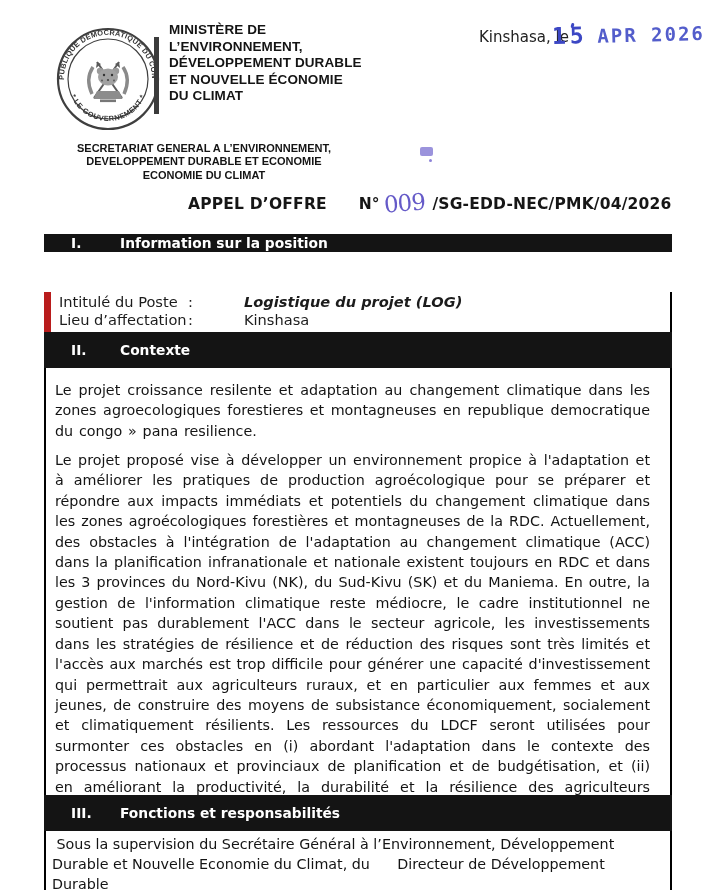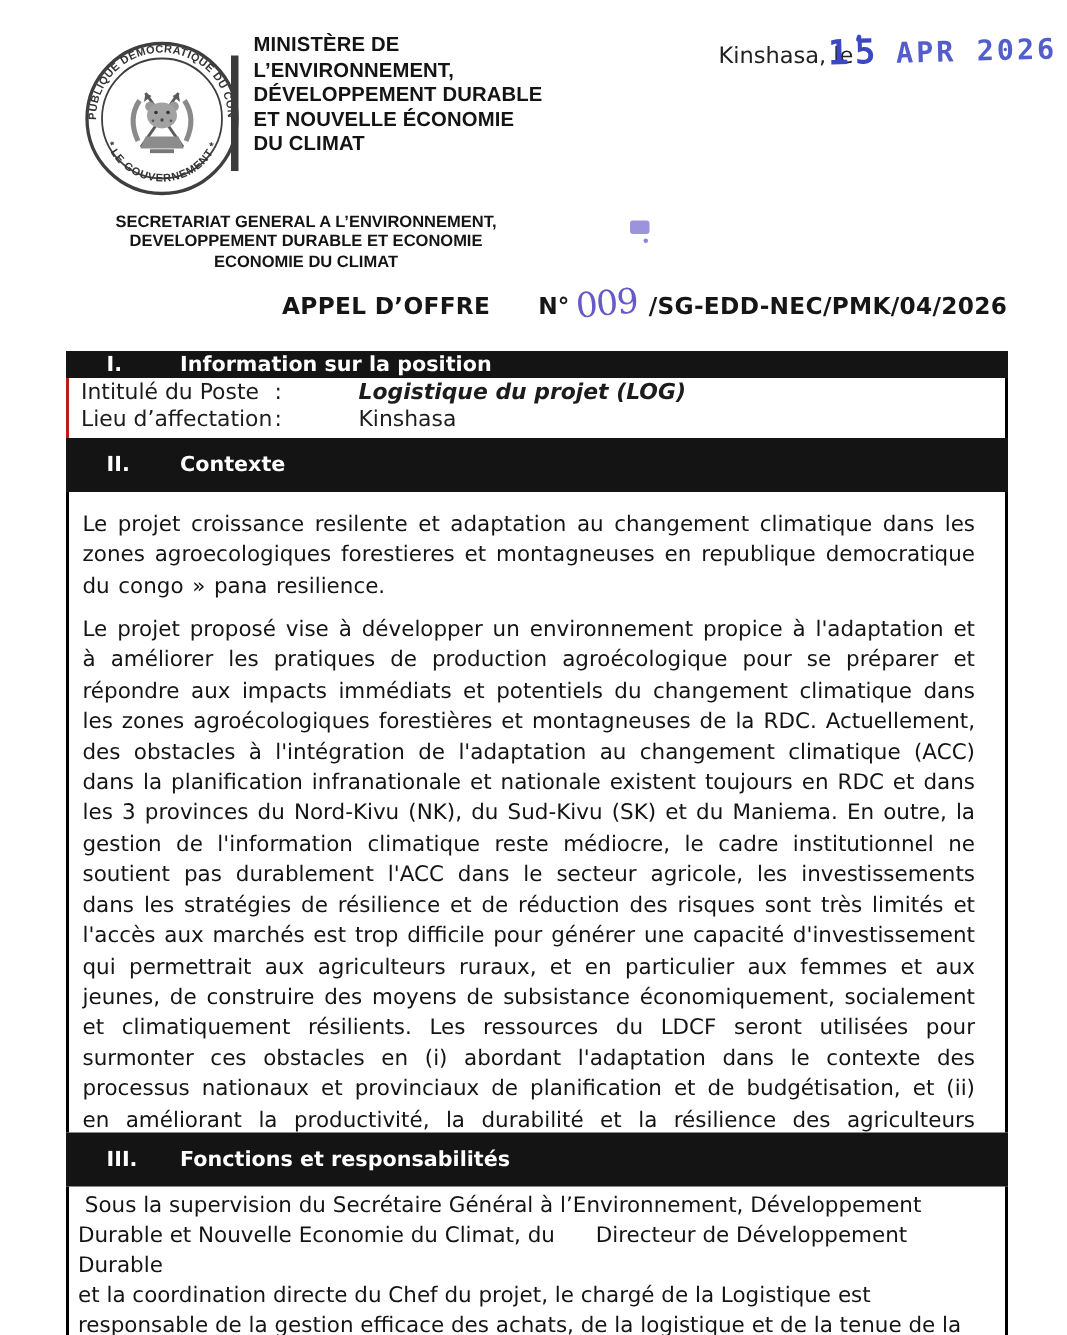--- a/index.html
+++ b/index.html
@@ -47,22 +47,23 @@
   
   .sections{left:44px;top:234px;width:628px;}
   .bar{
     background:#141414;color:#fff;display:flex;align-items:center;
     font-family:"DejaVu Sans",sans-serif;font-weight:bold;font-size:13.8px;
   }
   .bar-1{height:18px;}
   .bar-2,.bar-3{height:36px;}
   .bar .num{margin-left:27px;width:49px;}
   .info-table{
-    border-left:2px solid #b91c1c;border-right:2px solid #000;
+    border-left:7px solid #b91c1c;border-right:2px solid #000;
     padding:1px 0 2px 0;
+    margin-top:40px;
   }
   .info-row{display:flex;font-size:14.6px;line-height:18.4px;padding-left:8px;}
   .info-label{width:129px;}
   .info-colon{width:56px;}
   .info-value{}
   .v-bold{font-weight:bold;font-style:italic;}
   .ctx-box{
     height:427px;border-left:2px solid #000;border-right:2px solid #000;
     padding:12px 20px 0 9px;box-sizing:border-box;overflow:hidden;
     font-size:14.3px;line-height:20.4px;text-align:justify;word-spacing:1.2px;color:#141414;

